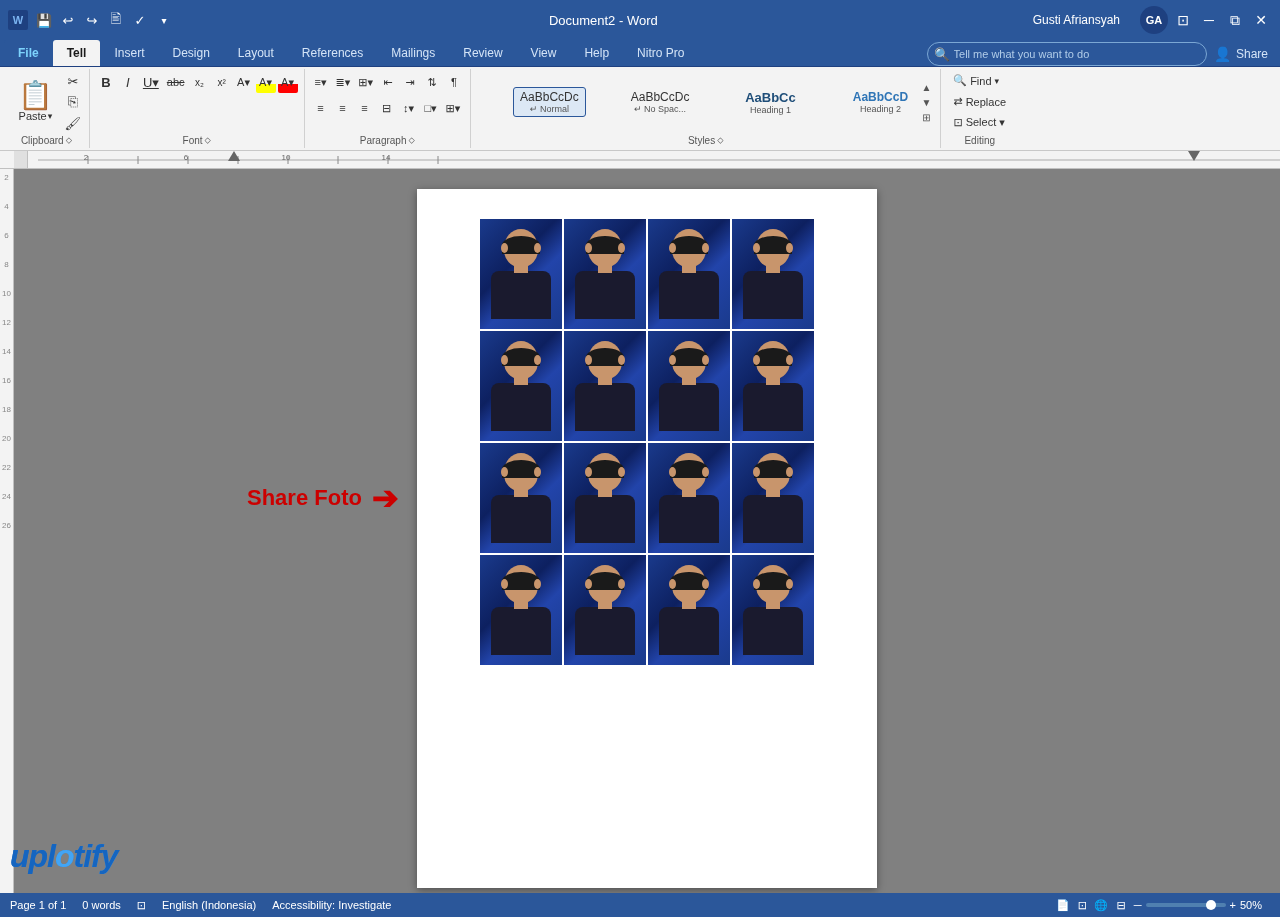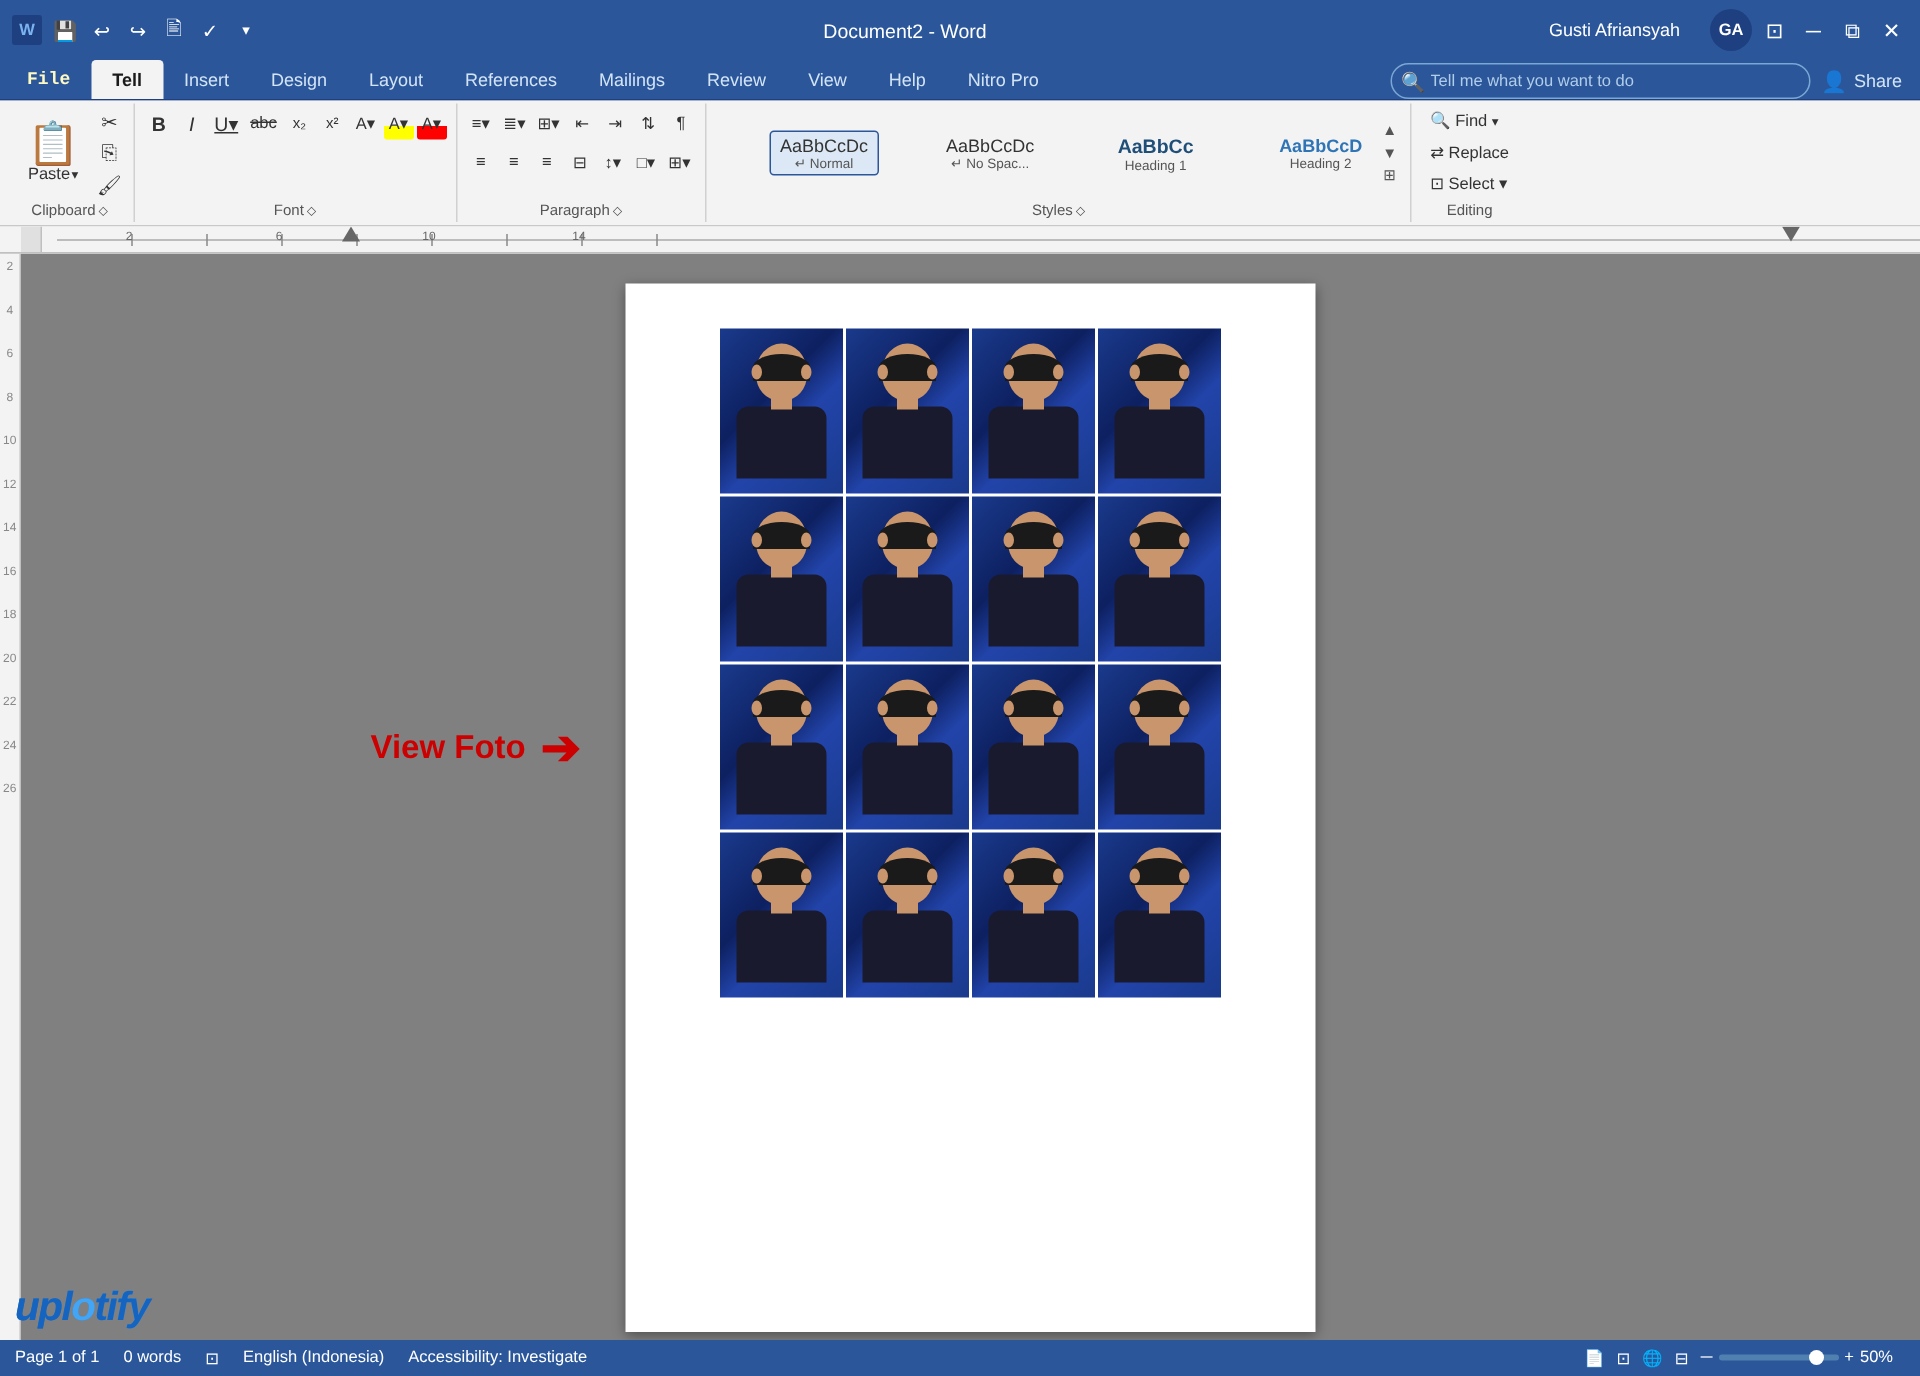--- a/index.html
+++ b/index.html
@@ -295,23 +295,23 @@
       right: 0;
     }
     .status-left { display: flex; gap: 16px; align-items: center; }
     .status-right { display: flex; gap: 8px; align-items: center; }
     .zoom-slider { width: 80px; height: 4px; background: #5080b0; border-radius: 2px; position: relative; cursor: pointer; }
     .zoom-thumb { width: 10px; height: 10px; background: white; border-radius: 50%; position: absolute; top: -3px; left: 75%; cursor: pointer; }
 
     
     .watermark {
       position: fixed;
-      bottom: 30px;
+      bottom: 42px;
       left: 10px;
-      font-size: 27px;
+      font-size: 32px;
       font-weight: 900;
       font-style: italic;
       color: transparent;
       background: linear-gradient(to right, #1565c0, #42a5f5);
       -webkit-background-clip: text;
       background-clip: text;
       letter-spacing: -1px;
     }
     .watermark span { color: #42a5f5; }
     .tell-me-input {
@@ -347,21 +347,21 @@
     <div class="user-badge">GA</div>
     <div class="tb-btn">⊡</div>
     <div class="tb-btn minimize-btn">─</div>
     <div class="tb-btn restore-btn">⧉</div>
     <div class="tb-btn close">✕</div>
   </div>
 </div>
 
 <div class="ribbon">
   <div class="ribbon-tabs">
-    <div class="ribbon-tab active" style="background:#2b579a; color:#fef9c3; padding: 6px 14px; font-family: Liberation Mono, monospace;">File</div>
+    <div class="ribbon-tab active" style="background:#2b579a; color:#7dd3fc; padding: 6px 14px;">File</div>
     <div class="ribbon-tab active" style="background:#f3f3f3; color:#1a1a1a; font-weight:600;">Tell</div>
     <div class="ribbon-tab">Insert</div>
     <div class="ribbon-tab">Design</div>
     <div class="ribbon-tab">Layout</div>
     <div class="ribbon-tab">References</div>
     <div class="ribbon-tab">Mailings</div>
     <div class="ribbon-tab">Review</div>
     <div class="ribbon-tab">View</div>
     <div class="ribbon-tab">Help</div>
     <div class="ribbon-tab">Nitro Pro</div>
@@ -550,21 +550,21 @@
     <span>20</span>
     <span>22</span>
     <span>24</span>
     <span>26</span>
   </div>
 
   <div class="document-area">
     <div class="page">
 
       <div class="copy-foto-label">
-        <span>View Foto</span>
+        <span>Share Foto</span>
         <span style="font-size:32px;">➔</span>
       </div>
 
       <div class="photo-grid">
 
         <div class="photo-cell">
           <div class="person-figure">
             <div class="person-head">
               <div class="person-hair"></div>
               <div class="person-ear-left"></div>

